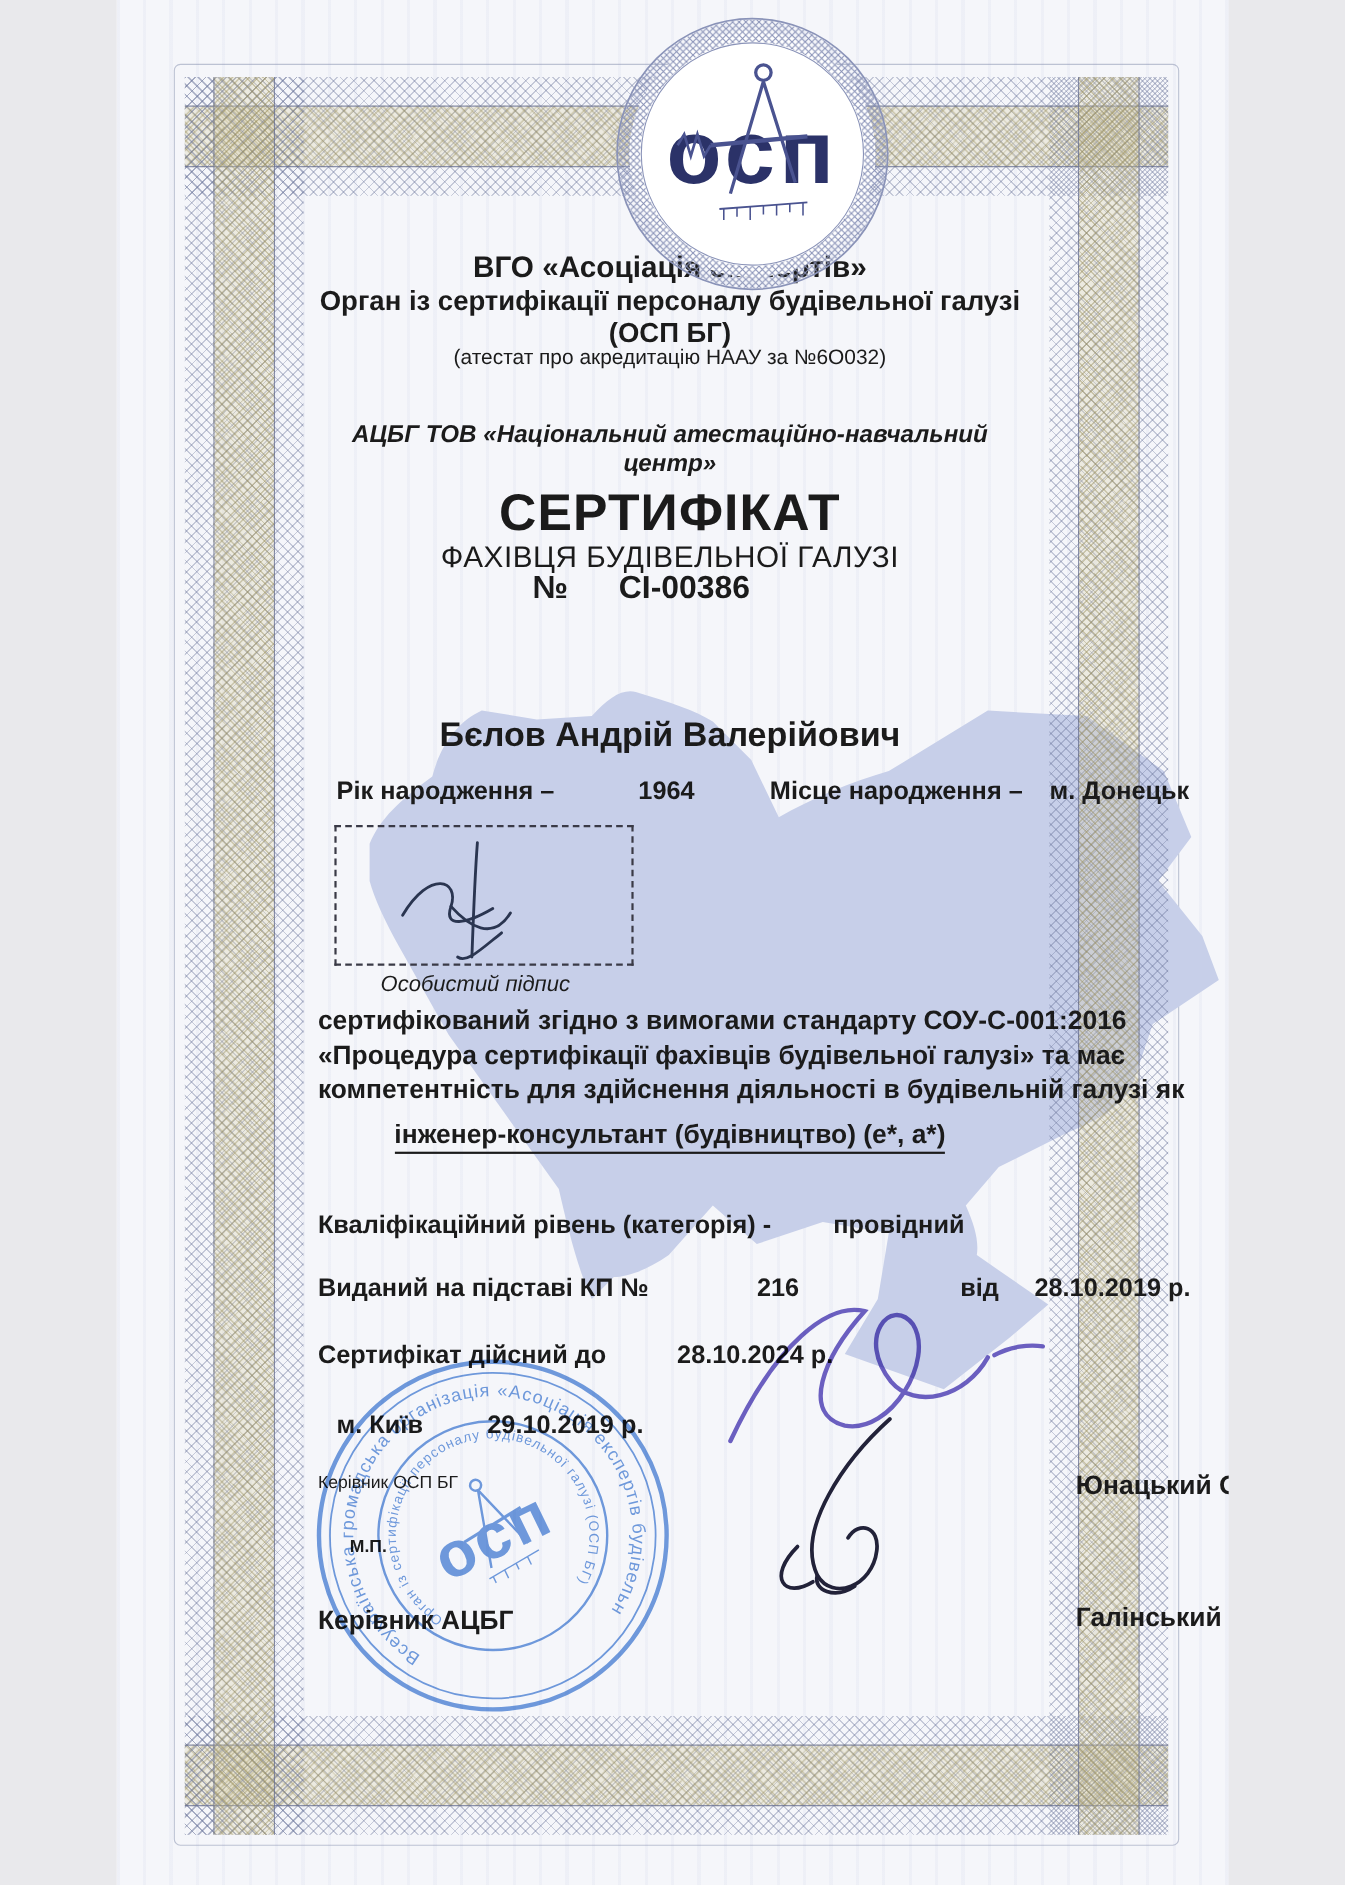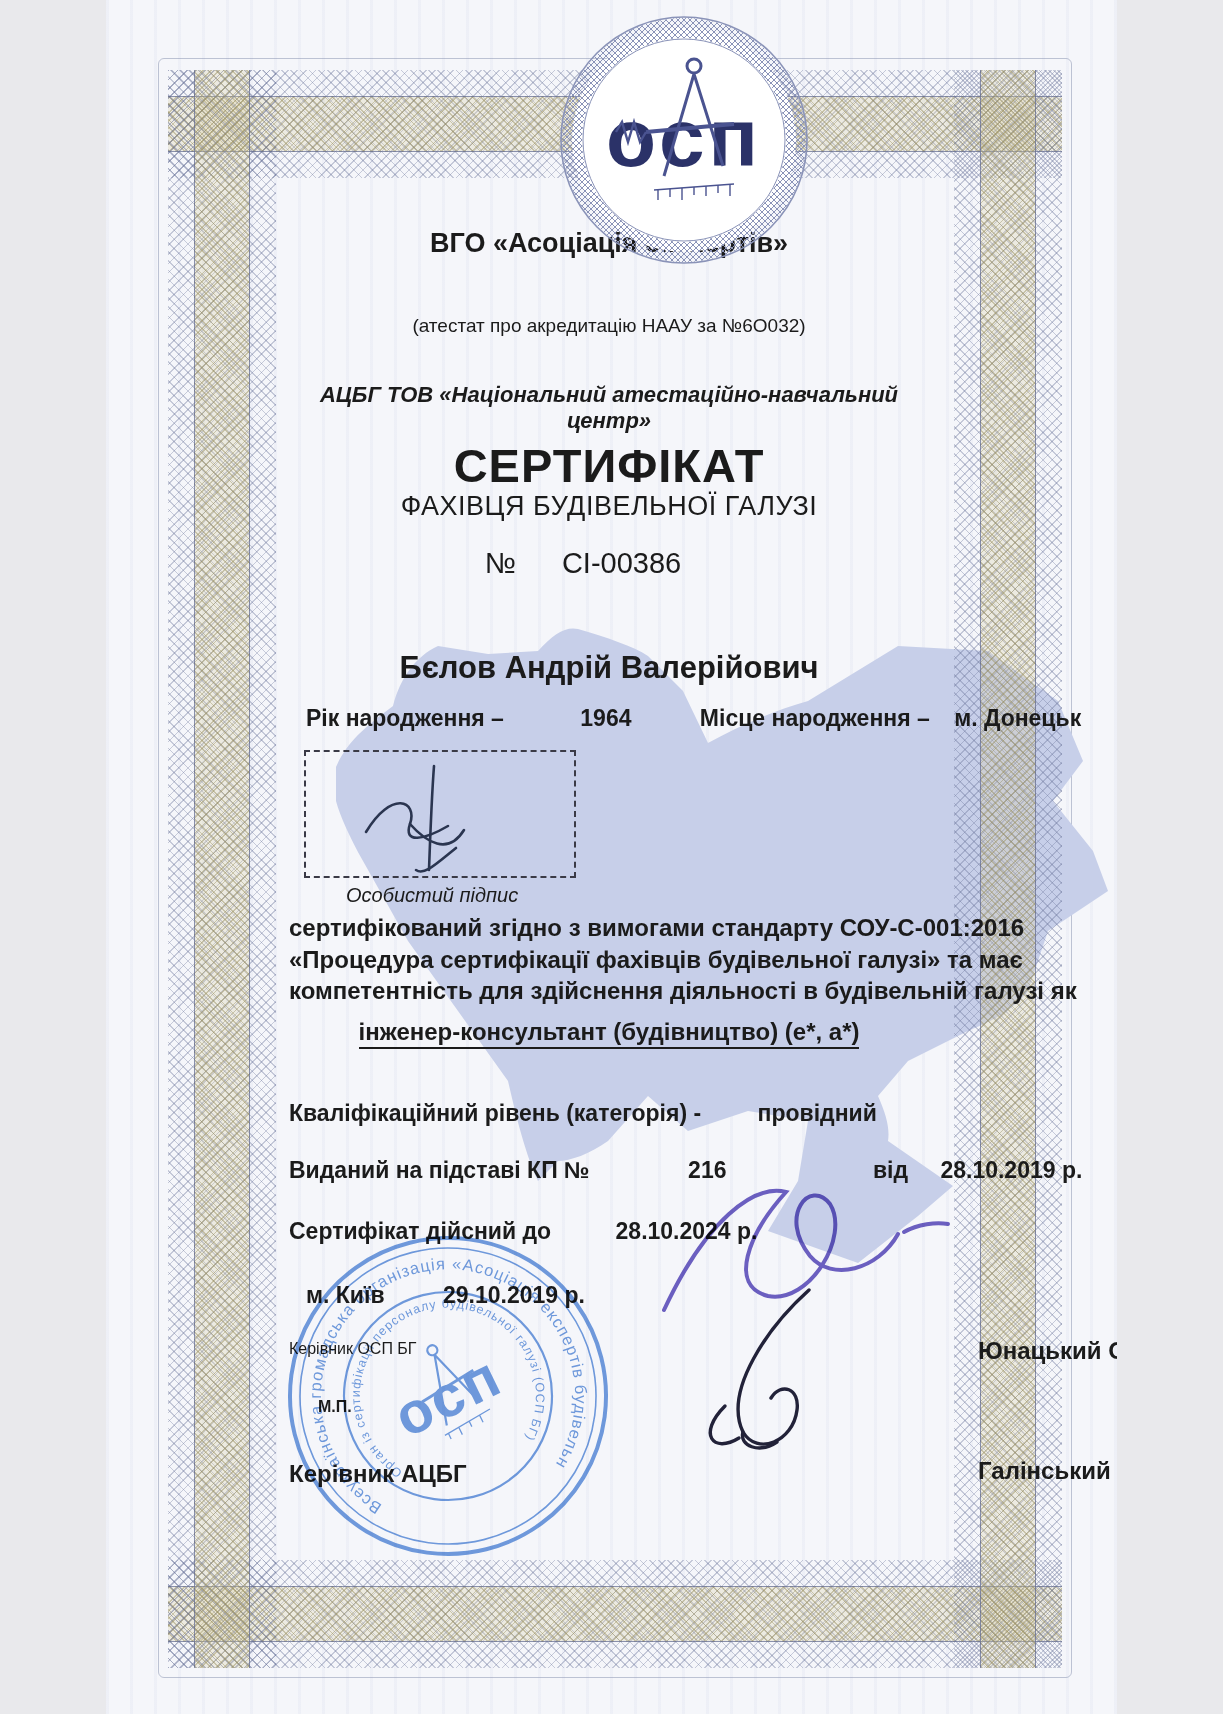--- a/index.html
+++ b/index.html
@@ -35,21 +35,21 @@
   
   .txt{position:absolute;z-index:2;white-space:nowrap;}
   .center-block{position:absolute;left:170px;right:175px;text-align:center;z-index:2;}
   .hdr-org{top:228px;font-size:27px;font-weight:bold;}
   .hdr-body{top:260px;font-size:25px;font-weight:bold;}
   .hdr-accr{top:290px;font-size:20.5px;font-weight:bold;}
   .hdr-att{top:315px;font-size:19px;}
   .hdr-center{top:382px;font-size:22px;font-weight:bold;font-style:italic;}
   .title-main{top:438px;font-size:47px;font-weight:bold;letter-spacing:1px;}
   .title-sub{top:491px;font-size:27px;letter-spacing:.5px;}
-  .num-row{top:547px;font-size:29px;font-weight:normal;transform:translateX(-26px);}
+  .num-row{top:519px;font-size:29px;font-weight:bold;transform:translateX(-26px);}
   .num-row .gap{margin-left:46px;}
   .certifies{left:183px;top:604px;font-size:23px;font-weight:bold;}
   .holder-name{top:650px;font-size:31px;font-weight:bold;}
   .birth-row{left:200px;top:705px;font-size:23px;font-weight:bold;}
   .sig-box{position:absolute;left:198px;top:750px;width:268px;height:124px;border:2px dashed #3a3a46;z-index:2;}
   .sig-label{left:240px;top:884px;font-size:20px;font-style:italic;}
   .statement{position:absolute;left:183px;top:912px;width:800px;font-size:24px;font-weight:bold;line-height:31.5px;z-index:2;white-space:normal;}
   .specialty-row{top:1018px;font-size:24px;font-weight:bold;}
   .specialty-row span{border-bottom:2.5px solid #1b1b1b;padding-bottom:2px;}
   .qual-row{left:183px;top:1100px;font-size:23px;font-weight:bold;}
@@ -111,20 +111,21 @@
       <circle cx="136" cy="52" r="7"></circle>
       <path d="M136,60 L106,162 M136,60 L165,152"></path>
       <path d="M88,118 L176,110" stroke-width="4"></path>
       <path d="M96,176 L176,170" stroke-width="1.6"></path>
       <path d="M100,176 v10 M112,175 v8 M124,174 v12 M136,173 v8 M148,172 v10 M160,171 v8 M172,170 v12" stroke-width="1.4"></path>
       <path d="M58,118 l6,-10 6,20 6,-20 6,20 6,-10" stroke-width="2.4"></path>
     </g>
   </svg>
 
   <div class="center-block hdr-org">ВГО «Асоціація експертів»</div>
+  <div class="center-block hdr-body">Орган із сертифікації персоналу будівельної галузі (ОСП БГ)</div>
   <div class="center-block hdr-att">(атестат про акредитацію НААУ за №6О032)</div>
   <div class="center-block hdr-center">АЦБГ ТОВ «Національний атестаційно-навчальний центр»</div>
 
   <div class="center-block title-main">СЕРТИФІКАТ</div>
   <div class="center-block title-sub">ФАХІВЦЯ БУДІВЕЛЬНОЇ ГАЛУЗІ</div>
   <div class="center-block num-row">
     <span>№</span><span class="gap">CI-00386</span>
   </div>
 
   <div class="center-block holder-name">Бєлов Андрій Валерійович</div>

